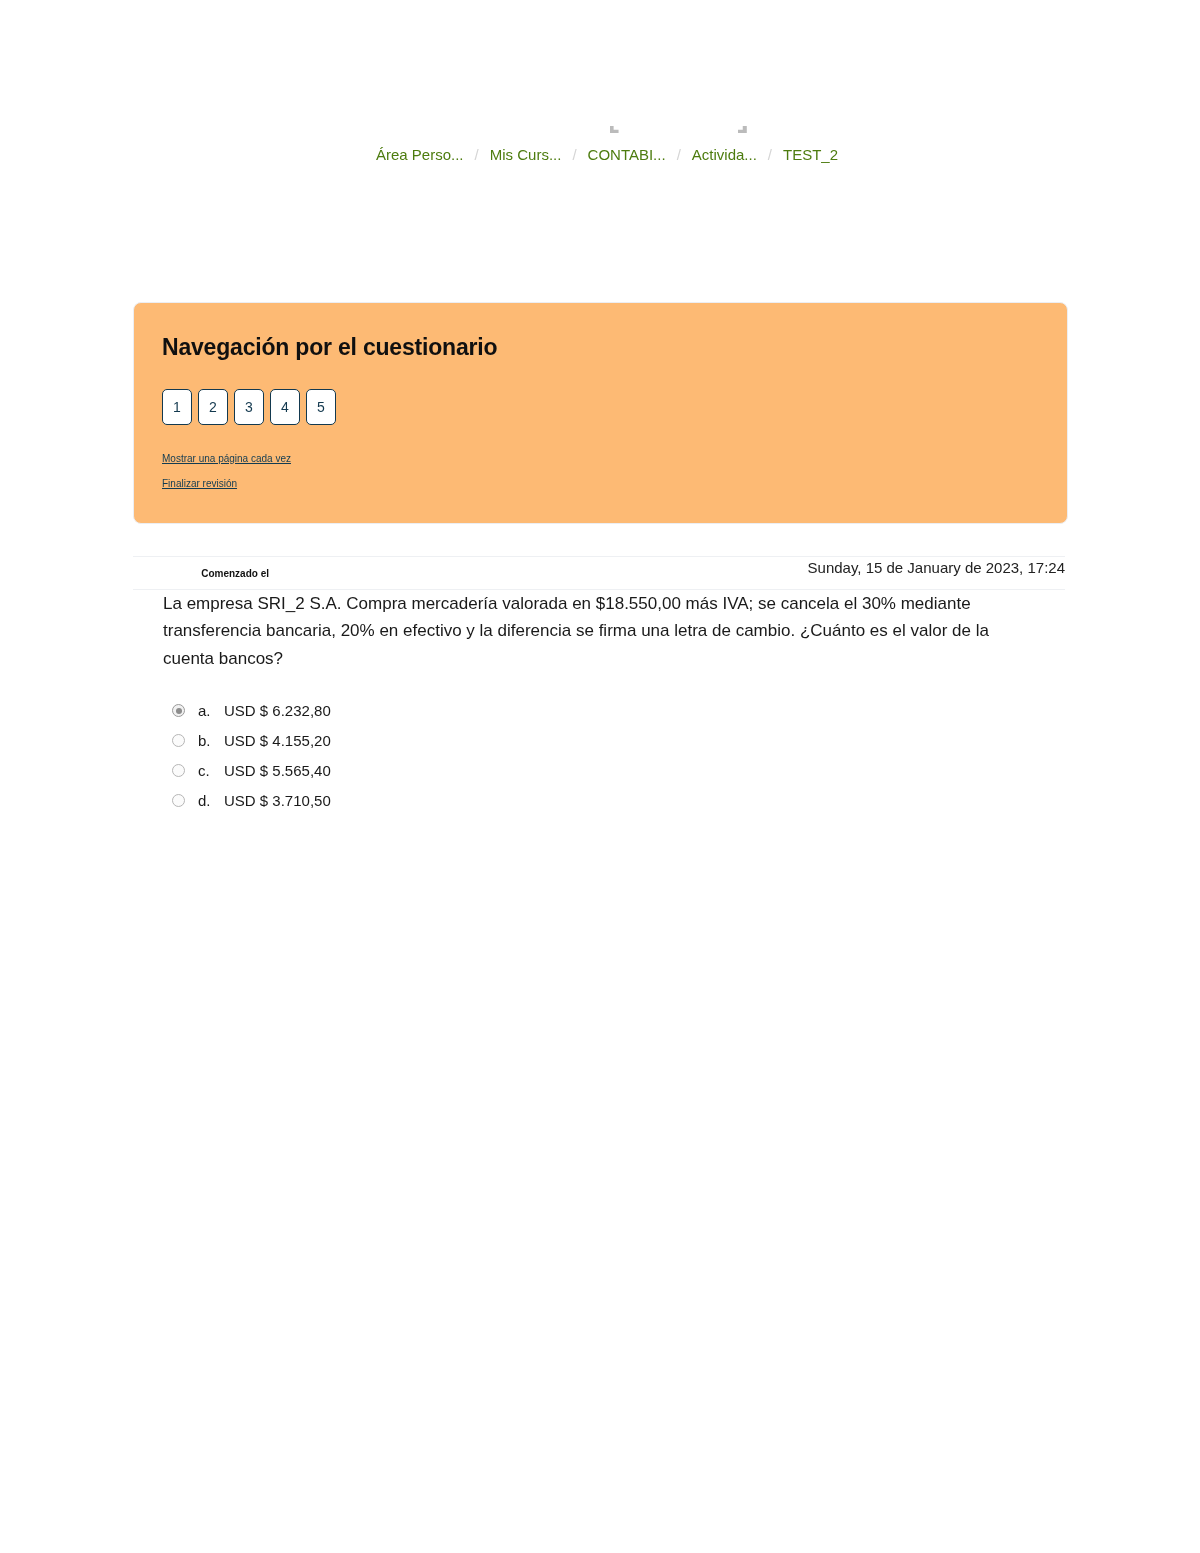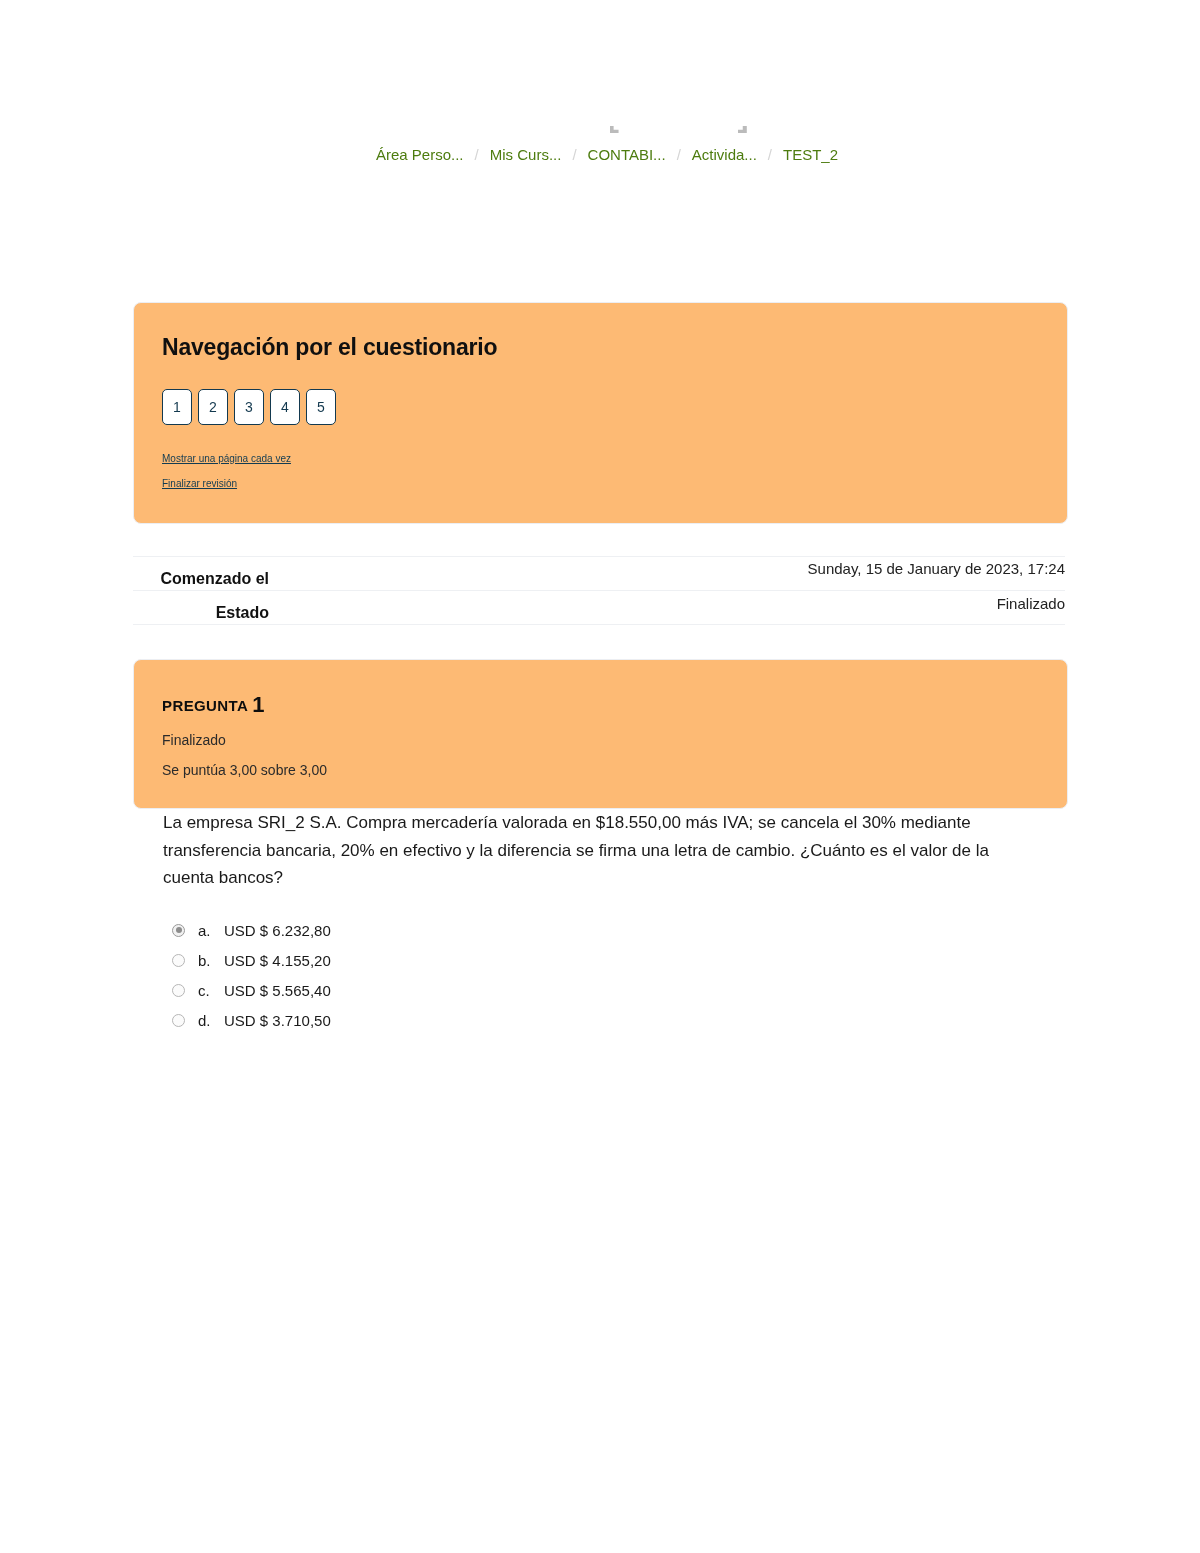--- a/index.html
+++ b/index.html
@@ -173,21 +173,21 @@
     border-collapse: collapse;
   }
   .summary tr {
     border-top: 1px solid #eef0f3;
   }
   .summary tr:last-child { border-bottom: 1px solid #eef0f3; }
   .summary th {
     width: 136px;
     text-align: right;
     vertical-align: top;
-    font-size: 16px;
+    font-size: 10px;
     font-weight: 700;
     color: #111111;
     padding: 10px 0 0 0;
     line-height: 1.45;
   }
   .summary td {
     text-align: right;
     vertical-align: bottom;
     font-size: 15px;
     font-weight: 400;
@@ -323,34 +323,23 @@
     <a class="nav-link" href="#">Mostrar una página cada vez</a>
     <a class="nav-link" href="#">Finalizar revisión</a>
   </section>
 
   <table class="summary">
     <tbody>
       <tr>
         <th>Comenzado el</th>
         <td>Sunday, 15 de January de 2023, 17:24</td>
       </tr>
-      <tr>
-        <th>Estado</th>
-        <td>Finalizado</td>
-      </tr>
     </tbody>
   </table>
 
-  <section class="card qhead-card">
-    <div class="q-label">
-      <span>PREGUNTA</span><span class="q-num">1</span>
-    </div>
-    <p class="q-state">Finalizado</p>
-    <p class="q-marks">Se puntúa 3,00 sobre 3,00</p>
-  </section>
 
   <section class="qbody">
     <p class="qtext">La empresa SRI_2 S.A. Compra mercadería valorada en $18.550,00 más IVA; se cancela el 30% mediante transferencia bancaria, 20% en efectivo y la diferencia se firma una letra de cambio. ¿Cuánto es el valor de la cuenta bancos?</p>
 
     <div class="answers">
       <label class="answer">
         <span class="radio checked"></span>
         <span class="ans-key">a.</span>
         <span class="ans-text">USD $ 6.232,80</span>
       </label>

